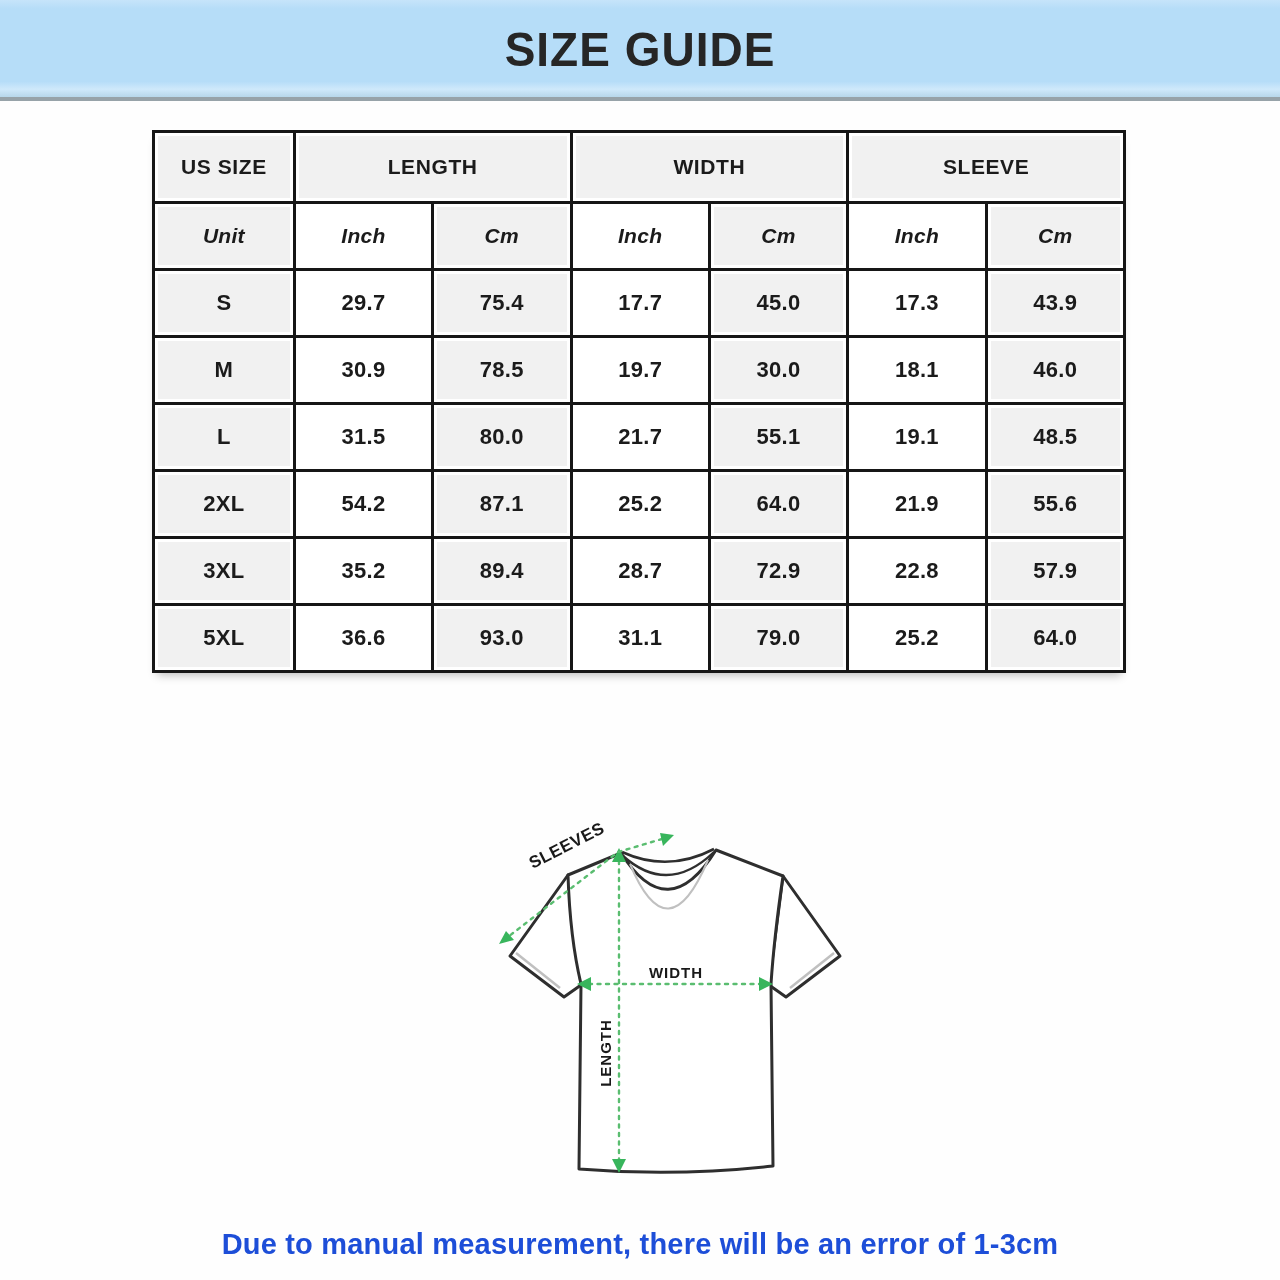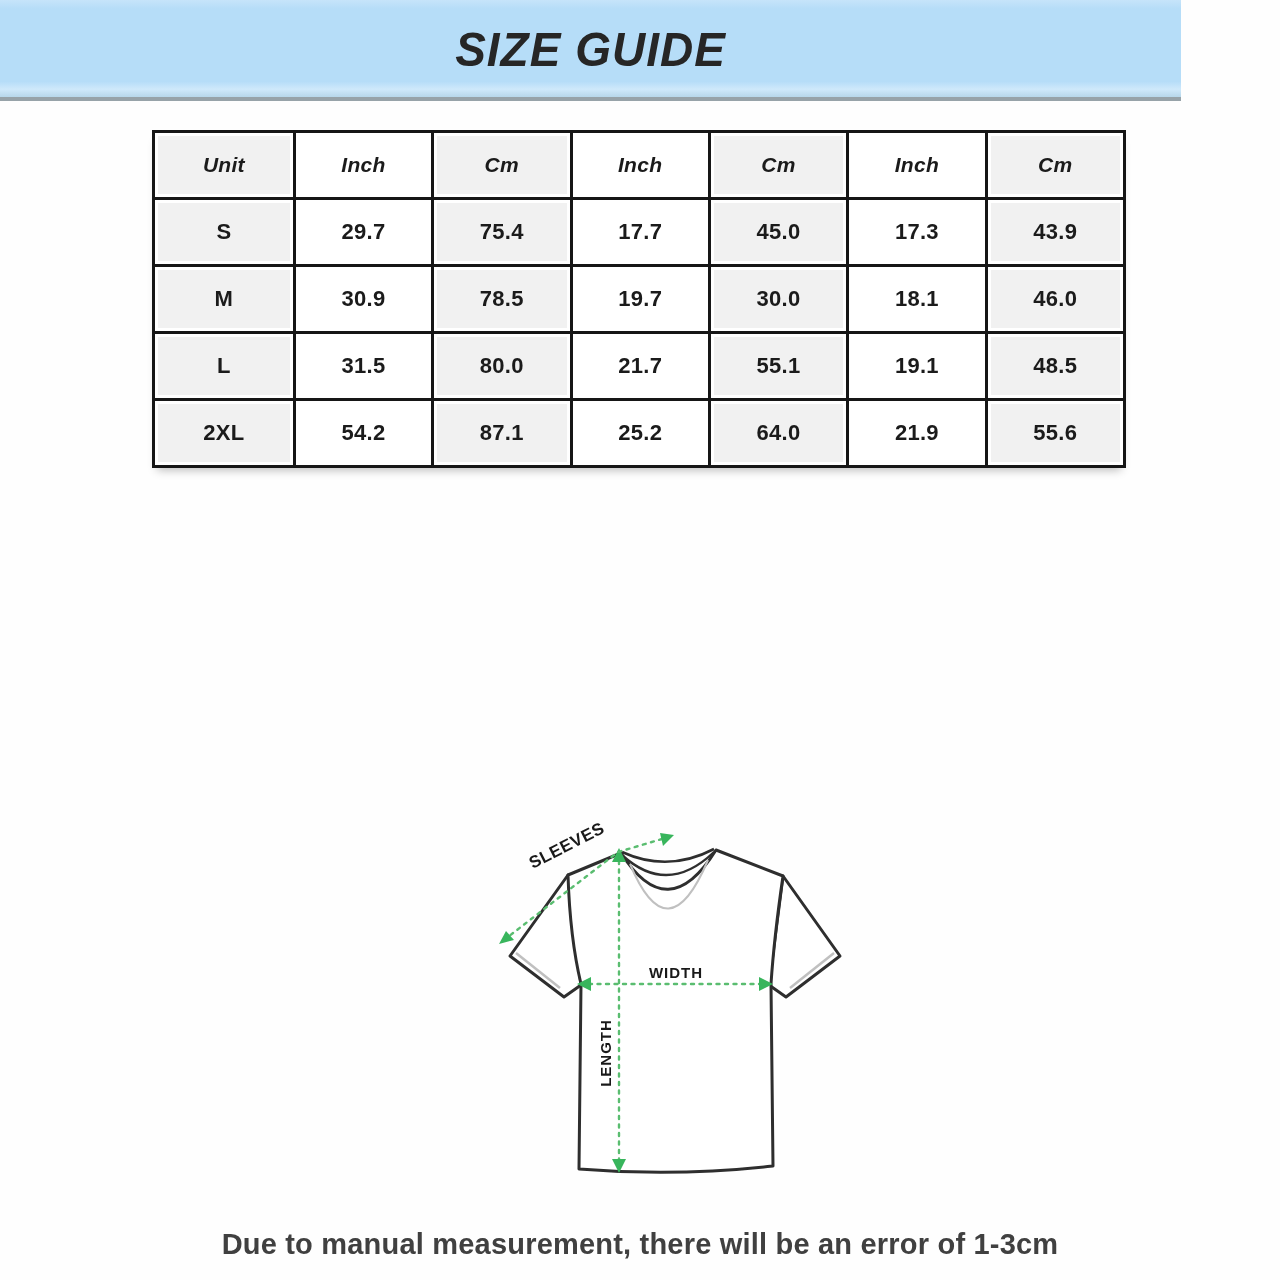--- a/index.html
+++ b/index.html
@@ -1,23 +1,23 @@
 <!DOCTYPE html>
 <html><head>
 <meta charset="utf-8">
 <style>
   html,body{margin:0;padding:0;}
   body{width:1280px;height:1280px;background:#ffffff;font-family:"Liberation Sans",sans-serif;}
   .canvas{position:relative;width:1280px;height:1280px;background:#fefefe;overflow:hidden;}
 
   
-  .banner{position:absolute;top:0;left:0;width:1181px;height:97px;
+  .banner{position:absolute;top:0;left:0;width:1280px;height:97px;
     background:linear-gradient(180deg,#c6e4fa 0%,#b6ddf8 9%,#b6ddf8 84%,#cfe9fb 92%,#b7d7ea 100%);
     border-bottom:4px solid #97a3a9;
-    display:flex;align-items:center;justify-content:center;font-style:italic;}
+    display:flex;align-items:center;justify-content:center;}
   .banner h1{margin:0;font-size:46px;font-weight:bold;color:#262626;letter-spacing:1px;transform:scaleY(1.04);}
 
   
   .table-wrap{position:absolute;left:152px;top:130px;width:974px;
     box-shadow:0 7px 9px -5px rgba(0,0,0,0.28);}
   table{border-collapse:collapse;width:100%;table-layout:fixed;}
   th,td{border:3px solid #161616;padding:0;background:#ffffff;}
   tr.row-group th{height:68px;}
   tr.row-unit th{height:64px;font-style:italic;}
   tbody td{height:64px;}
@@ -27,21 +27,21 @@
   tr.row-group .fill{height:62px;font-size:21px;letter-spacing:0.6px;}
   tr.row-unit .fill{height:58px;font-size:21px;}
   tbody .fill{height:58px;font-size:22px;}
 
   
   .shirt-svg{position:absolute;left:470px;top:806px;width:440px;height:414px;}
   .shirt-svg text{font-family:"Liberation Sans",sans-serif;font-weight:bold;fill:#191919;}
 
   
   .note{position:absolute;left:0;top:1228px;width:1280px;text-align:center;
-    font-size:29px;font-weight:bold;color:#404040;letter-spacing:0.2px;}
+    font-size:29px;font-weight:bold;color:#1d4ed8;letter-spacing:0.2px;}
 </style>
 </head>
 <body>
 
 <div class="canvas">
 
   <div class="banner">
     <h1>SIZE GUIDE</h1>
   </div>
 
@@ -50,20 +50,34 @@
       <colgroup>
         <col style="width:14.5%">
           <col style="width:14.25%">
           <col style="width:14.25%">
         <col style="width:14.25%">
           <col style="width:14.25%">
           <col style="width:14.25%">
           <col style="width:14.25%">
       </colgroup>
       <thead>
+        <tr class="row-group">
+          <th>
+              <div class="fill gray">US SIZE</div>
+            </th>
+          <th colspan="2">
+              <div class="fill gray">LENGTH</div>
+            </th>
+          <th colspan="2">
+              <div class="fill gray">WIDTH</div>
+            </th>
+          <th colspan="2">
+              <div class="fill gray">SLEEVE</div>
+            </th>
+        </tr>
         <tr class="row-unit">
           <th>
               <div class="fill gray">Unit</div>
             </th>
           <th>
               <div class="fill">Inch</div>
             </th>
           <th>
               <div class="fill gray">Cm</div>
             </th>
@@ -165,20 +179,66 @@
               <div class="fill">25.2</div>
             </td>
             <td>
               <div class="fill gray">64.0</div>
             </td>
             <td>
               <div class="fill">21.9</div>
             </td>
             <td>
               <div class="fill gray">55.6</div>
+            </td>
+          </tr>
+          <tr class="row-std">
+            <td>
+              <div class="fill gray">3XL</div>
+            </td>
+            <td>
+              <div class="fill">35.2</div>
+            </td>
+            <td>
+              <div class="fill gray">89.4</div>
+            </td>
+            <td>
+              <div class="fill">28.7</div>
+            </td>
+            <td>
+              <div class="fill gray">72.9</div>
+            </td>
+            <td>
+              <div class="fill">22.8</div>
+            </td>
+            <td>
+              <div class="fill gray">57.9</div>
+            </td>
+          </tr>
+          <tr class="row-std">
+            <td>
+              <div class="fill gray">5XL</div>
+            </td>
+            <td>
+              <div class="fill">36.6</div>
+            </td>
+            <td>
+              <div class="fill gray">93.0</div>
+            </td>
+            <td>
+              <div class="fill">31.1</div>
+            </td>
+            <td>
+              <div class="fill gray">79.0</div>
+            </td>
+            <td>
+              <div class="fill">25.2</div>
+            </td>
+            <td>
+              <div class="fill gray">64.0</div>
             </td>
           </tr>
         </tbody>
     </table>
   </div>
 
   <svg class="shirt-svg" viewBox="470 806 440 414">
 
     <path d="M 568 875 L 510 956 L 564 997 L 581 985 Z" fill="#ffffff" stroke="#2e2e2e" stroke-width="3" stroke-linejoin="round"></path>
     <path d="M 783 876 L 840 956 L 786 997 L 769 985 Z" fill="#ffffff" stroke="#2e2e2e" stroke-width="3" stroke-linejoin="round"></path>

